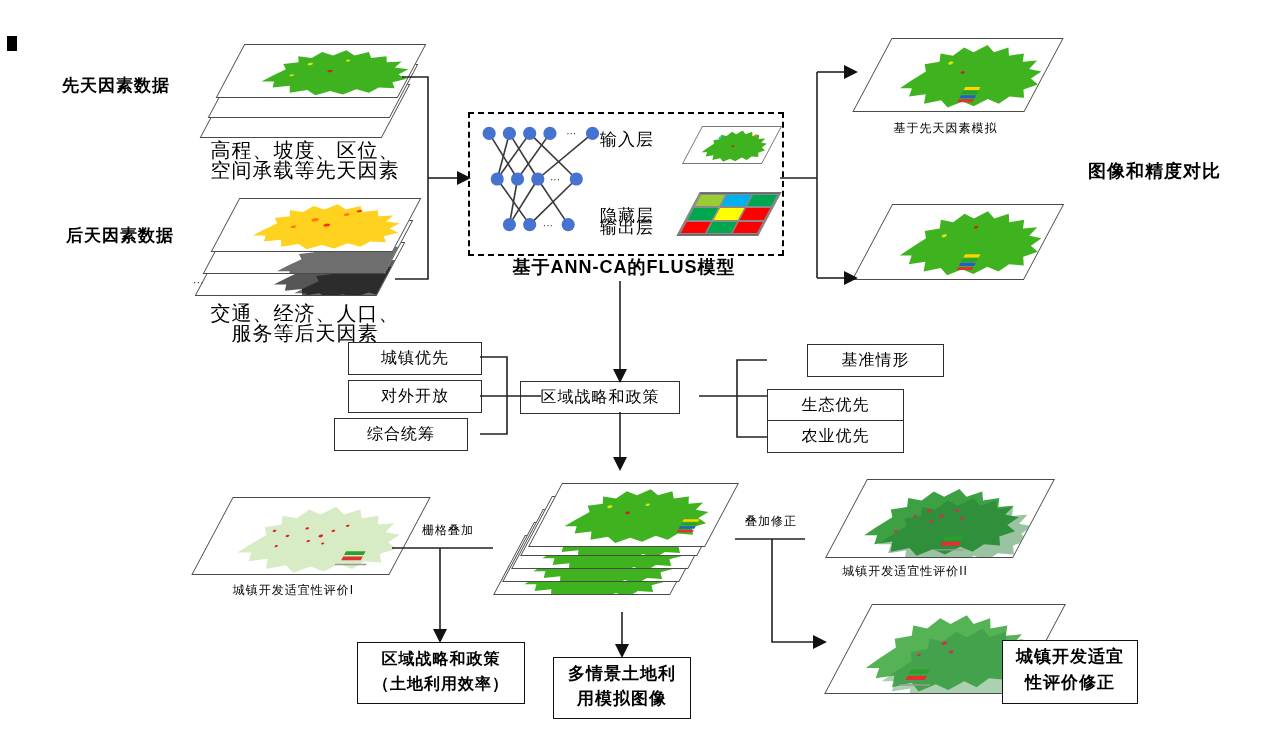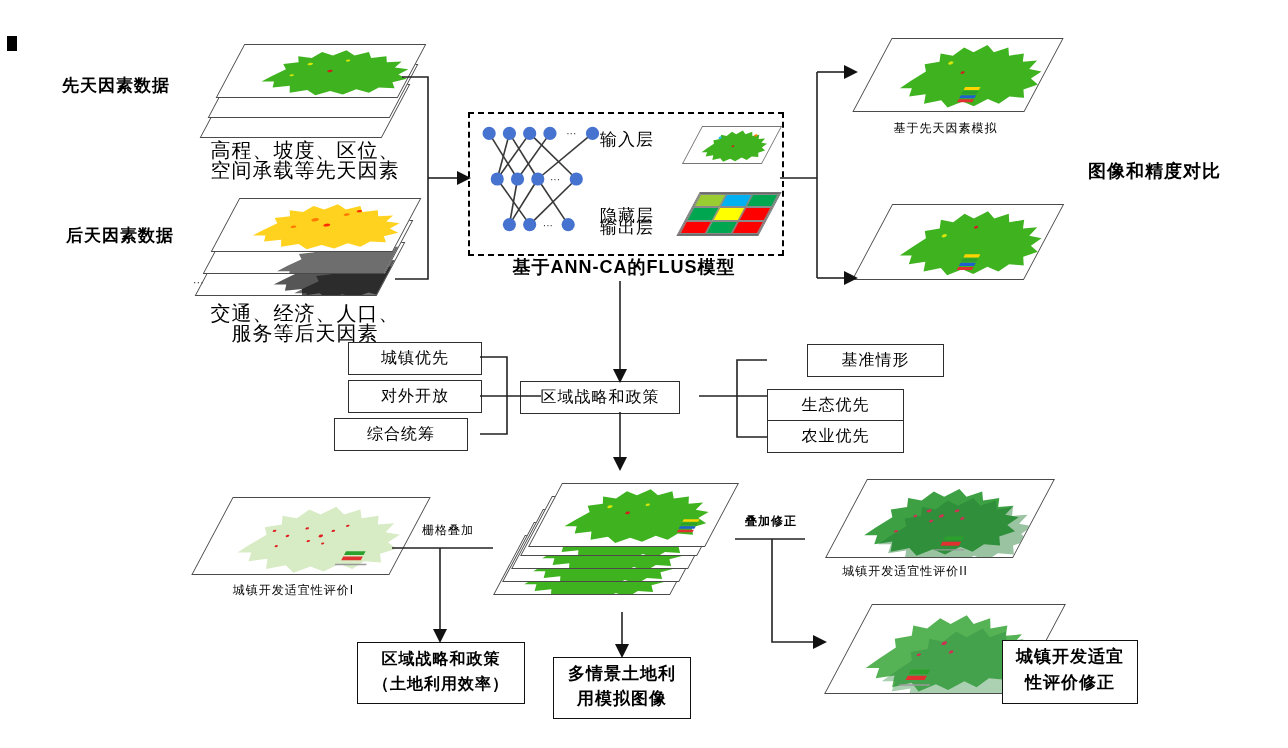--- a/index.html
+++ b/index.html
@@ -290,21 +290,21 @@
         </svg>
       </div>
     </div>
   </div>
 
   <div class="bbox" style="left:553px;top:657px;width:136px;height:57px;font-size:17px;line-height:25px;padding-top:3px;">
     <div>多情景土地利</div>
     <div>用模拟图像</div>
   </div>
 
-  <div class="abs cap17" style="left:734px;top:513px;width:74px;font-weight:bold;">叠加修正</div>
+  <div class="abs cap17" style="left:734px;top:513px;width:74px;">叠加修正</div>
 
   <div class="sheet" style="left:846px;top:479px;width:186px;height:77px;">
     <div class="fill" style="color: rgb(61, 161, 68);">
       <svg viewBox="0 0 100 60" preserveAspectRatio="none">
         <use href="#blob" x="4" y="3" width="90" height="54" fill="currentColor"></use>
         <use href="#blob" x="14" y="10" width="60" height="38" fill="#1e7a2e" opacity="0.45"></use>
         <g fill="#cc3352">
           <circle cx="42" cy="24" r="1.3"></circle>
             <circle cx="50" cy="28" r="1.3"></circle>
             <circle cx="57" cy="24" r="1.2"></circle>

